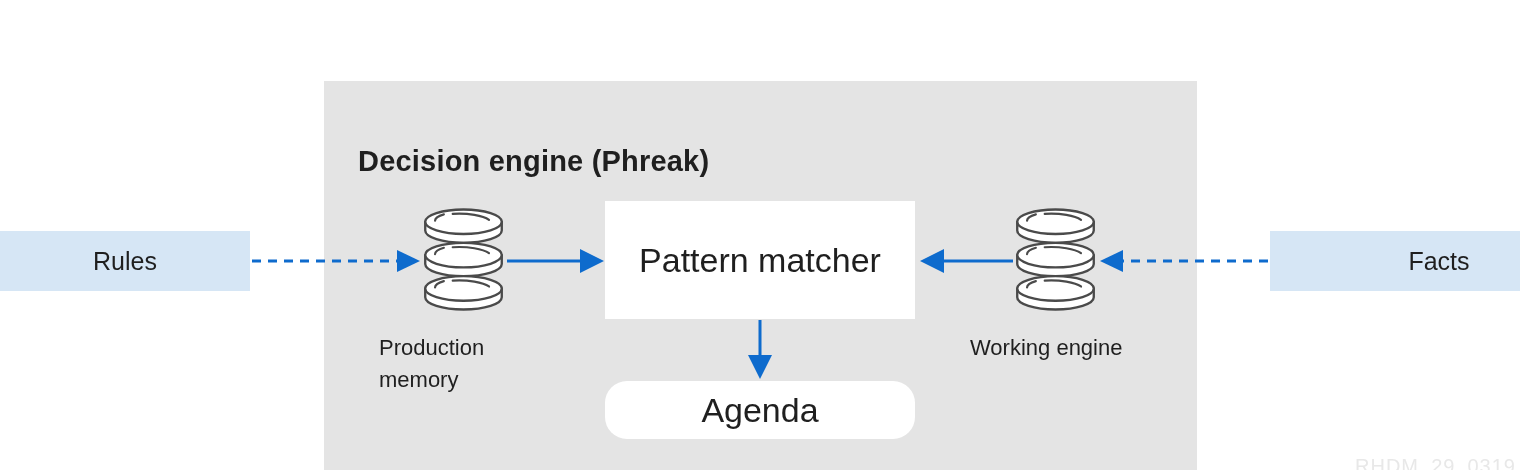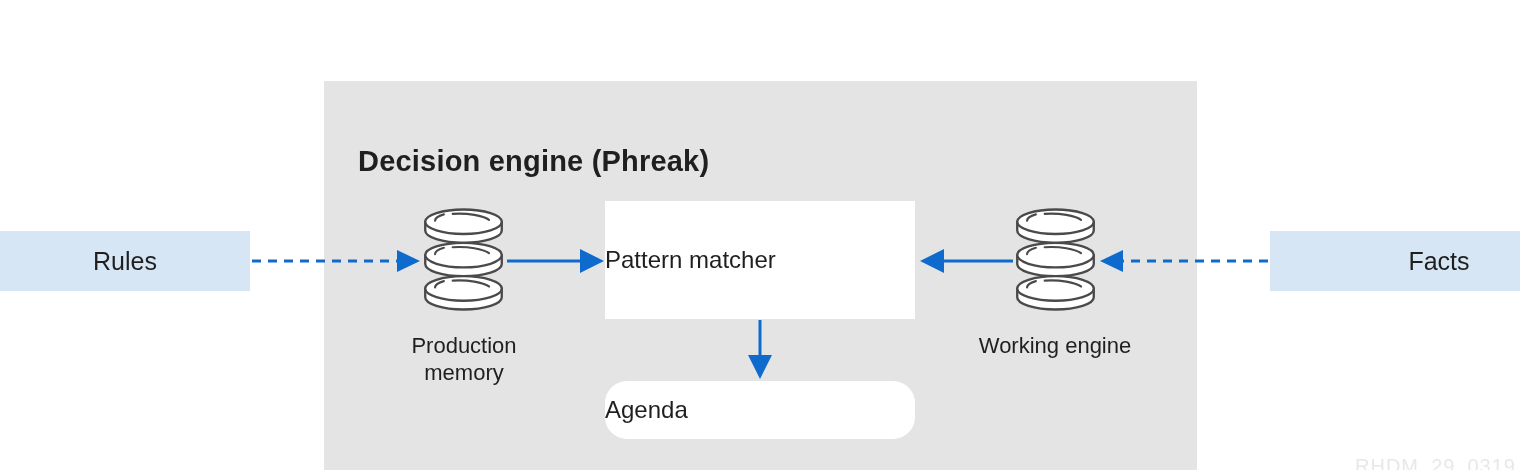--- a/index.html
+++ b/index.html
@@ -36,22 +36,22 @@
     background: var(--endpoint-bg, #d6e6f5);
     display: flex; align-items: center; justify-content: center;
     font-size: 25px;
   }
   .endpoint.rules { left: 0; }
   .endpoint.facts { left: 1270px; padding-left: 44px; }
 
   .node {
     position: absolute;
     background: var(--node-bg, #ffffff);
-    display: flex; align-items: center; justify-content: flex-start;
-    font-size: 24px;
+    display: flex; align-items: center; justify-content: center;
+    font-size: 34px;
   }
   .node.pattern { left: 605px; top: 160px; width: 310px; height: 118px; }
   .node.agenda  { left: 605px; top: 340px; width: 310px; height: 58px; border-radius: 22px; }
 
   .db-icon { position: absolute; width: 83px; height: 104px; }
   .db-icon.production { left: 422px; top: 167px; }
   .db-icon.working    { left: 1014px; top: 167px; }
   .db-icon svg { width: 100%; height: 100%; display: block; }
   .db-disk-body, .db-disk-top {
     fill: #ffffff;
@@ -63,23 +63,23 @@
   .db-shine {
     fill: none;
     stroke: var(--icon-outline, #4a4a4a);
     stroke-width: 2.2;
     stroke-linecap: round;
   }
 
   .db-label {
     position: absolute;
     width: 170px;
-    text-align: center;
+    text-align: left;
     font-size: 22px;
-    line-height: 27px;
+    line-height: 32px;
     top: 291px;
   }
   .db-label.production { left: 379px; }
   .db-label.working    { left: 970px; }
 
   .arrows {
     position: absolute;
     left: 0; top: 0;
     width: 1520px; height: 470px;
     pointer-events: none;

